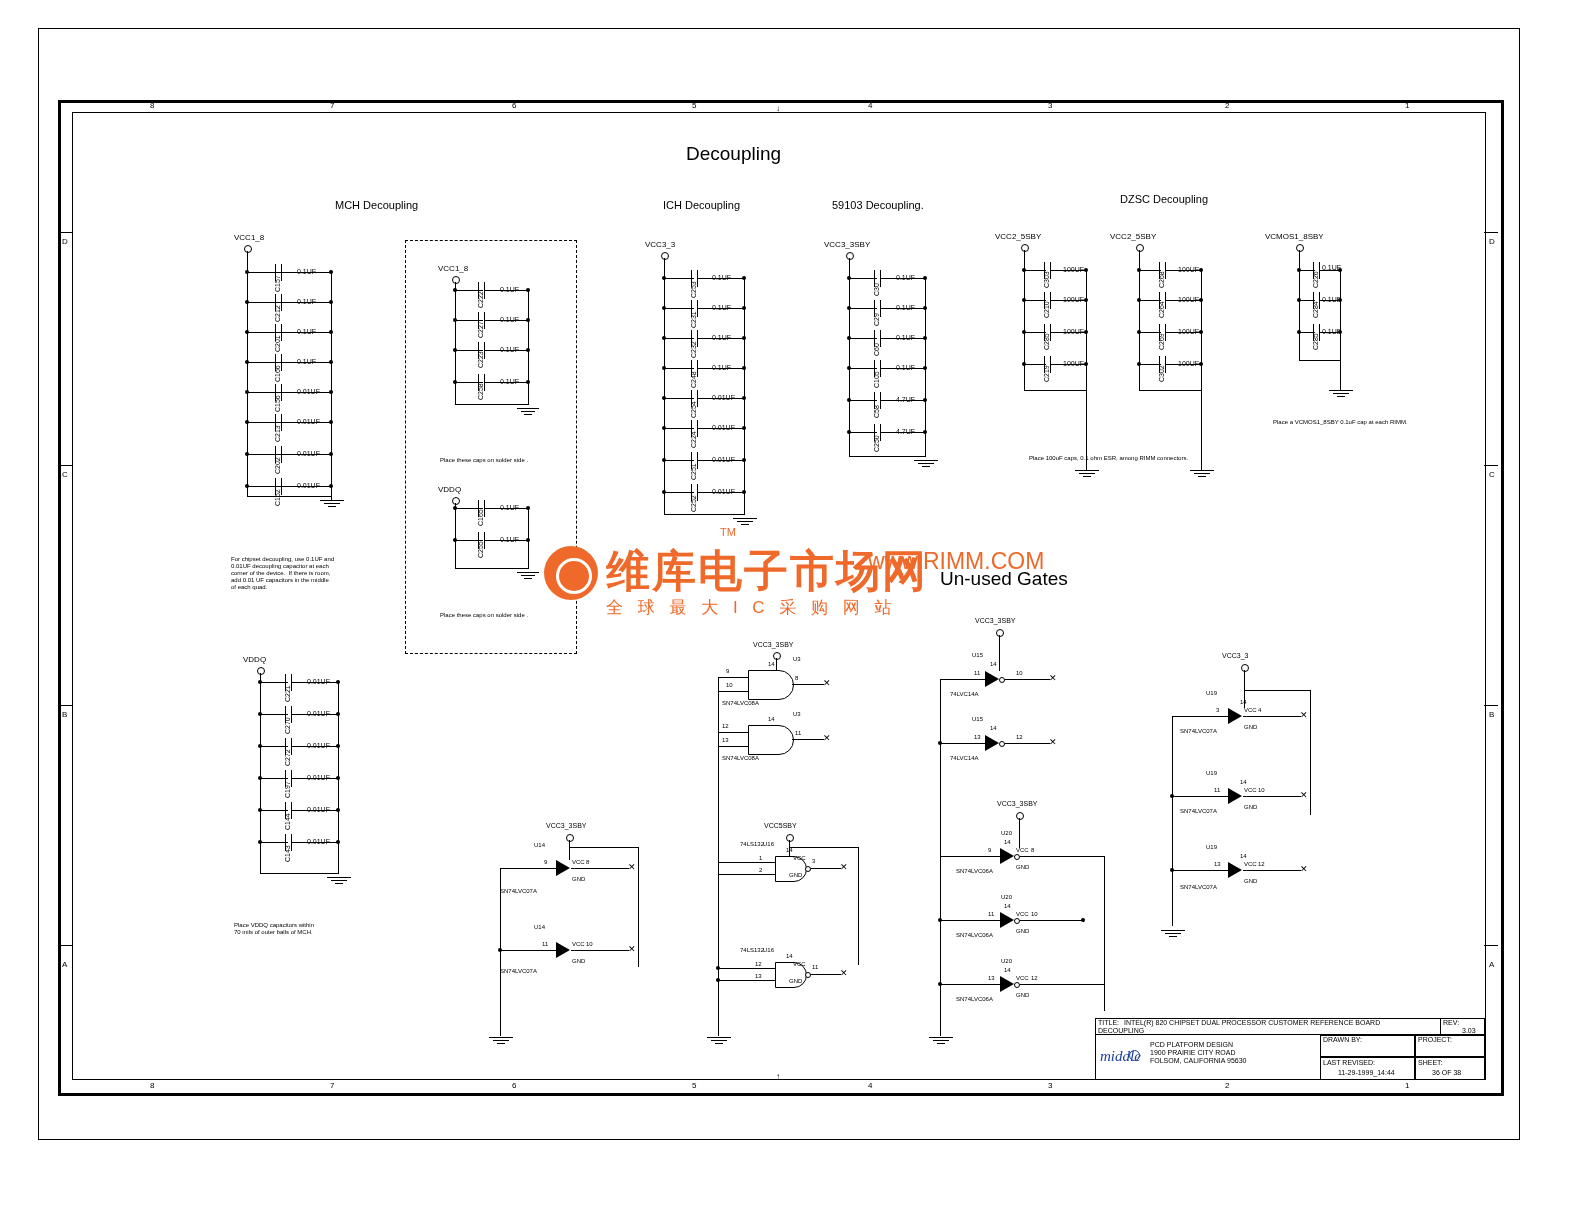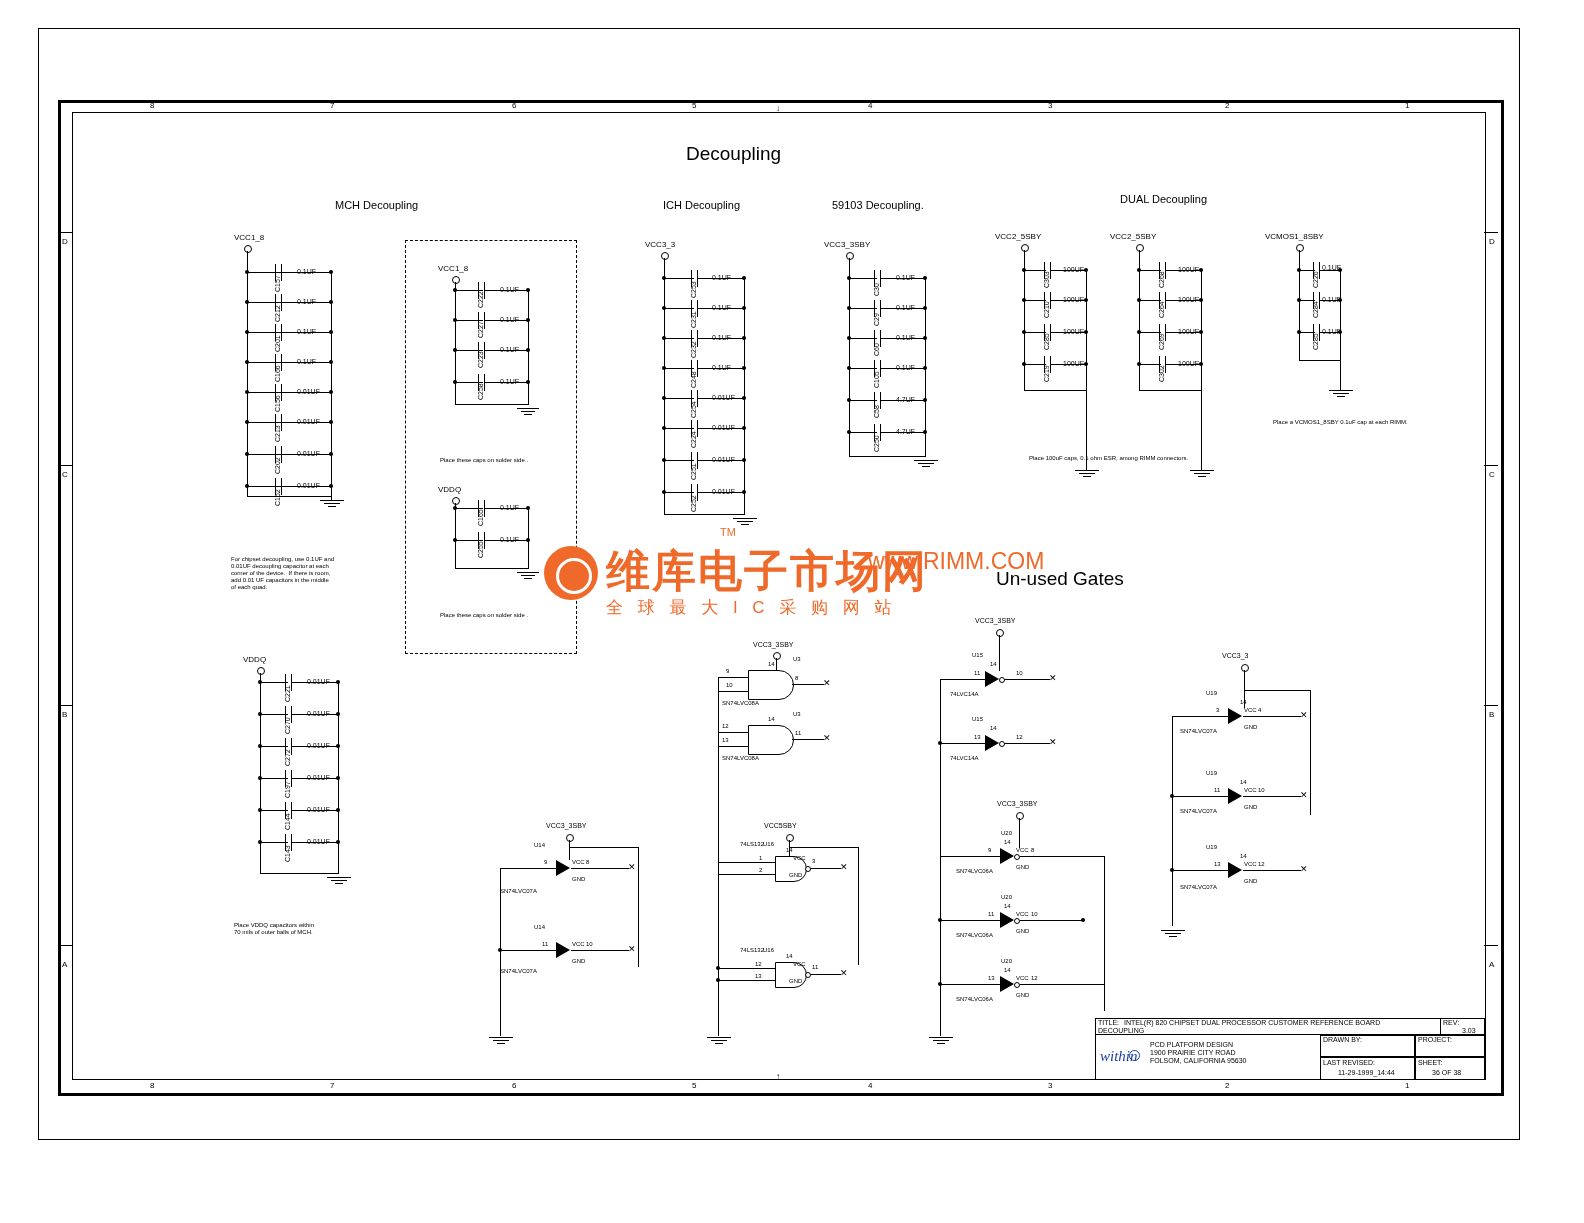--- a/index.html
+++ b/index.html
@@ -89,22 +89,22 @@
   <div class="wire h" style="left:58px;top:945px;width:14px;"></div>
   <div class="wire h" style="left:1484px;top:232px;width:14px;"></div>
   <div class="wire h" style="left:1484px;top:465px;width:14px;"></div>
   <div class="wire h" style="left:1484px;top:705px;width:14px;"></div>
   <div class="wire h" style="left:1484px;top:945px;width:14px;"></div>
 
   <div class="hdr" style="left:686px;top:143px;">Decoupling</div>
   <div class="sec" style="left:335px;top:199px;">MCH Decoupling</div>
   <div class="sec" style="left:663px;top:199px;">ICH Decoupling</div>
   <div class="sec" style="left:832px;top:199px;">59103 Decoupling.</div>
-  <div class="sec" style="left:1120px;top:193px;">DUAL Decoupling</div>
-  <div class="hdr" style="left:996px;top:568px;">Un-used Gates</div>
+  <div class="sec" style="left:1120px;top:193px;">DZSC Decoupling</div>
+  <div class="hdr" style="left:940px;top:568px;">Un-used Gates</div>
 
   <div class="t" style="left:234px;top:233px;">VCC1_8</div>
   <div class="node" style="left:244px;top:245px;"></div>
   <div class="wire v" style="left:247px;top:251px;height:245px;"></div>
   <div class="wire v" style="left:331px;top:272px;height:225px;"></div>
   <div class="wire h" style="left:247px;top:496px;width:85px;"></div>
   <div class="gnd1" style="left:320px;top:500px;width:24px;"></div>
   <div class="gnd1" style="left:324px;top:503px;width:16px;"></div>
   <div class="gnd1" style="left:328px;top:506px;width:8px;"></div>
   <div class="wire v" style="left:331px;top:496px;height:5px;"></div>
@@ -867,21 +867,21 @@
 
   <div class="tb-text" style="left:1098px;top:1019px;">TITLE:</div>
   <div class="tb-text" style="left:1124px;top:1019px;">INTEL(R) 820 CHIPSET DUAL PROCESSOR CUSTOMER REFERENCE BOARD</div>
   <div class="tb-text" style="left:1098px;top:1027px;">DECOUPLING</div>
   <div class="tb-text" style="left:1443px;top:1019px;">REV:</div>
   <div class="tb-text" style="left:1462px;top:1027px;">3.03</div>
 
   <div class="tb-text" style="left:1150px;top:1041px;">PCD PLATFORM DESIGN
 1900 PRAIRIE CITY ROAD
 FOLSOM, CALIFORNIA 95630</div>
-  <div style="position:absolute;left:1100px;top:1048px;font-size:15px;font-style:italic;color:#1b3fa0;font-family:'Liberation Serif',serif;">within</div>
+  <div style="position:absolute;left:1100px;top:1048px;font-size:15px;font-style:italic;color:#1b3fa0;font-family:'Liberation Serif',serif;">middle</div>
   <div style="position:absolute;left:1129px;top:1050px;width:9px;height:9px;border:1px solid #1b3fa0;border-radius:50%;"></div>
 
   <div class="tb-text" style="left:1323px;top:1036px;">DRAWN BY:</div>
   <div class="tb-text" style="left:1323px;top:1046px;"></div>
   <div class="tb-text" style="left:1418px;top:1036px;">PROJECT:</div>
   <div class="tb-text" style="left:1418px;top:1046px;"></div>
   <div class="tb-text" style="left:1323px;top:1059px;">LAST REVISED:</div>
   <div class="tb-text" style="left:1338px;top:1069px;">11-29-1999_14:44</div>
   <div class="tb-text" style="left:1418px;top:1059px;">SHEET:</div>
   <div class="tb-text" style="left:1432px;top:1069px;">36 OF 38</div>

